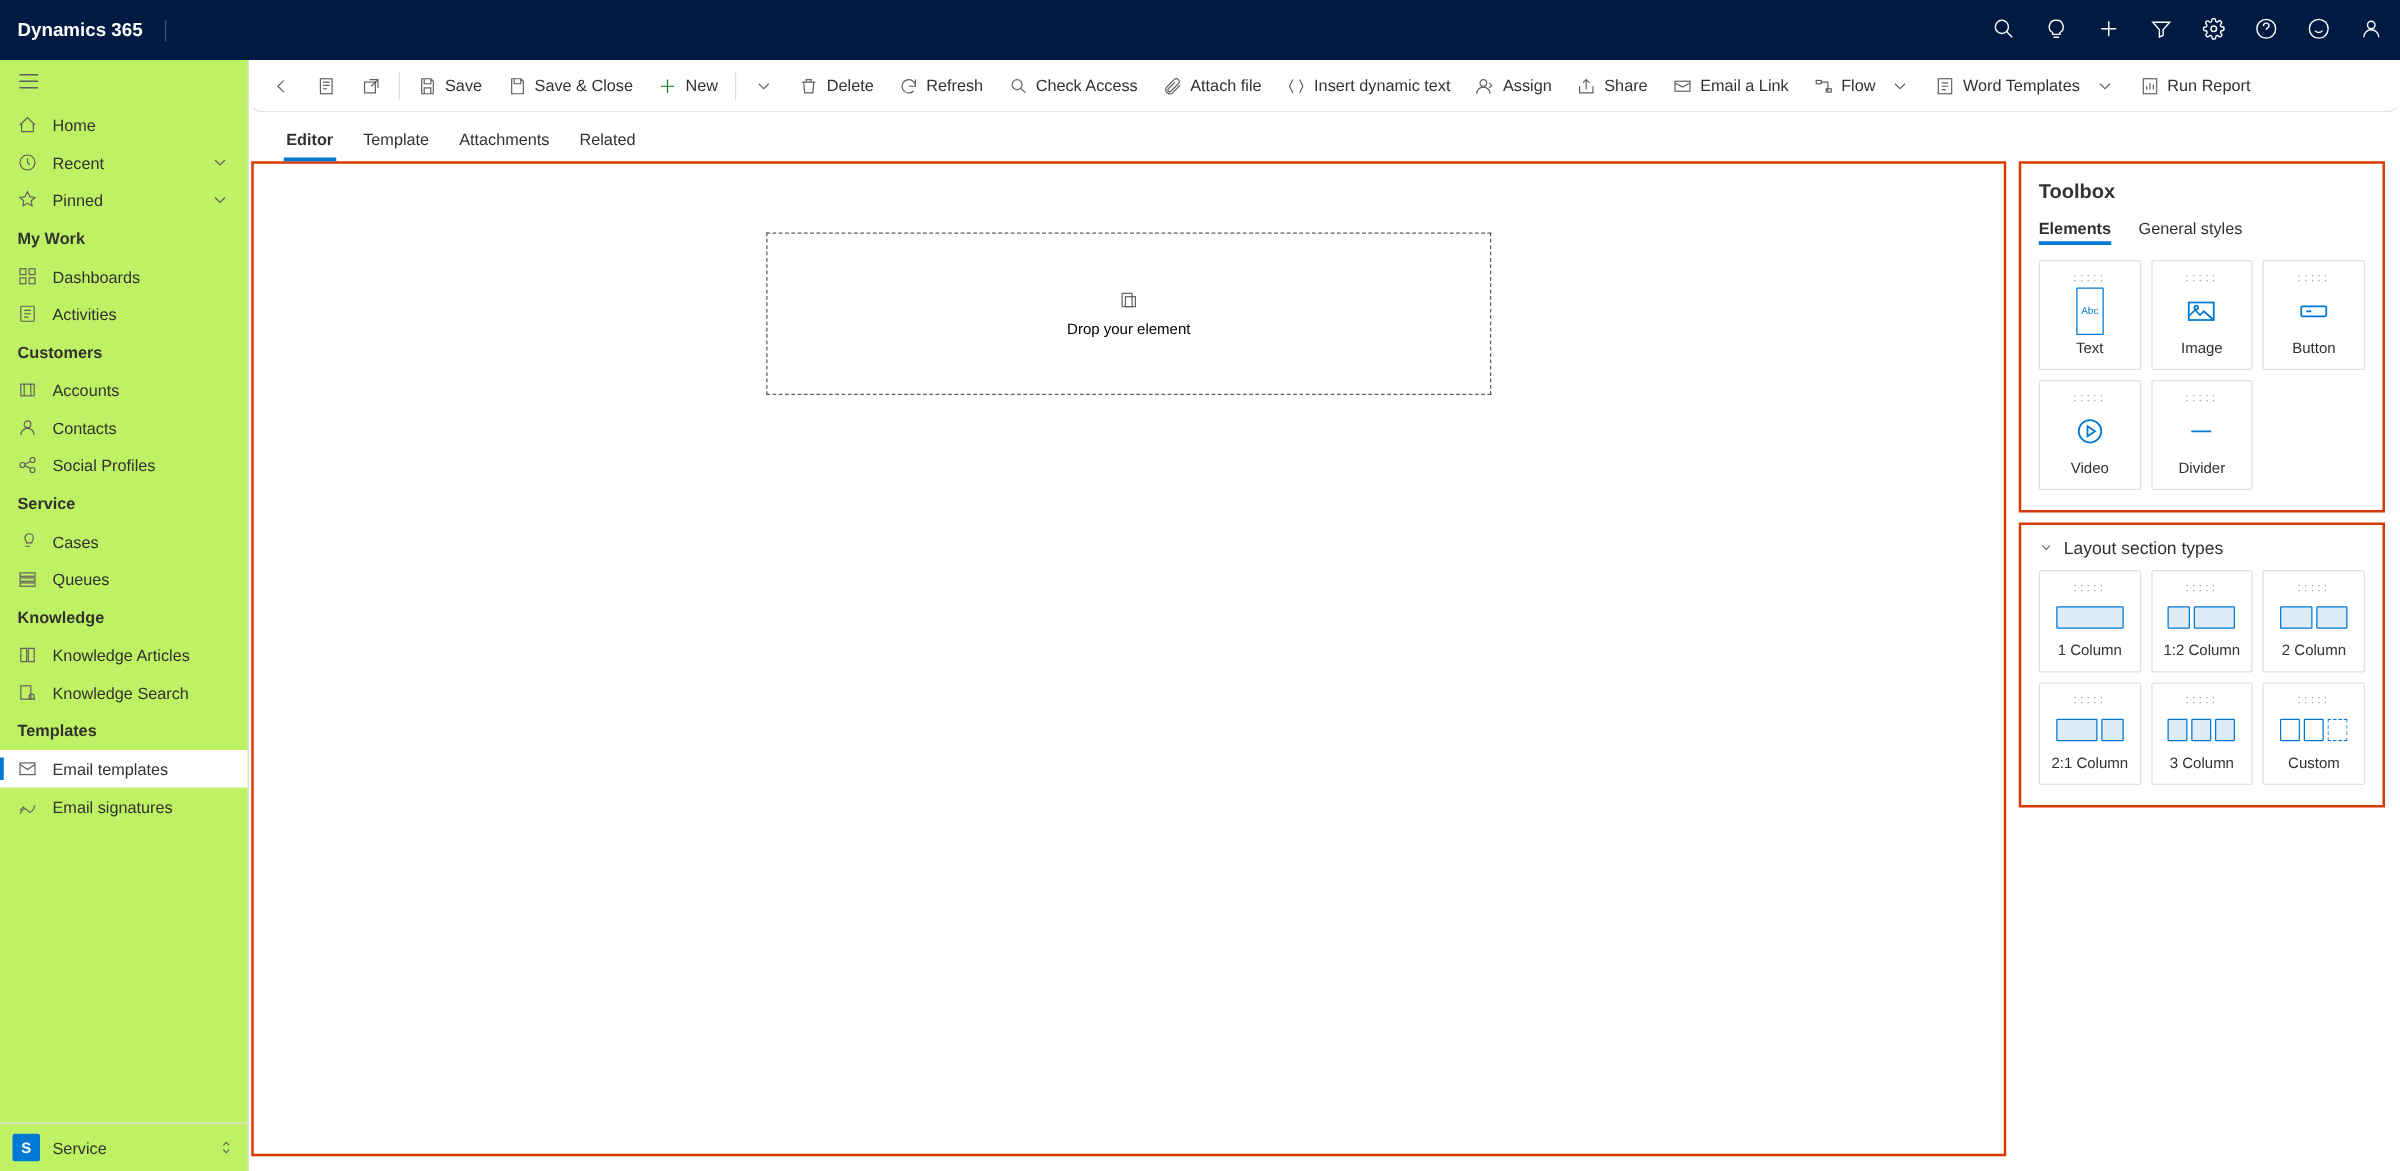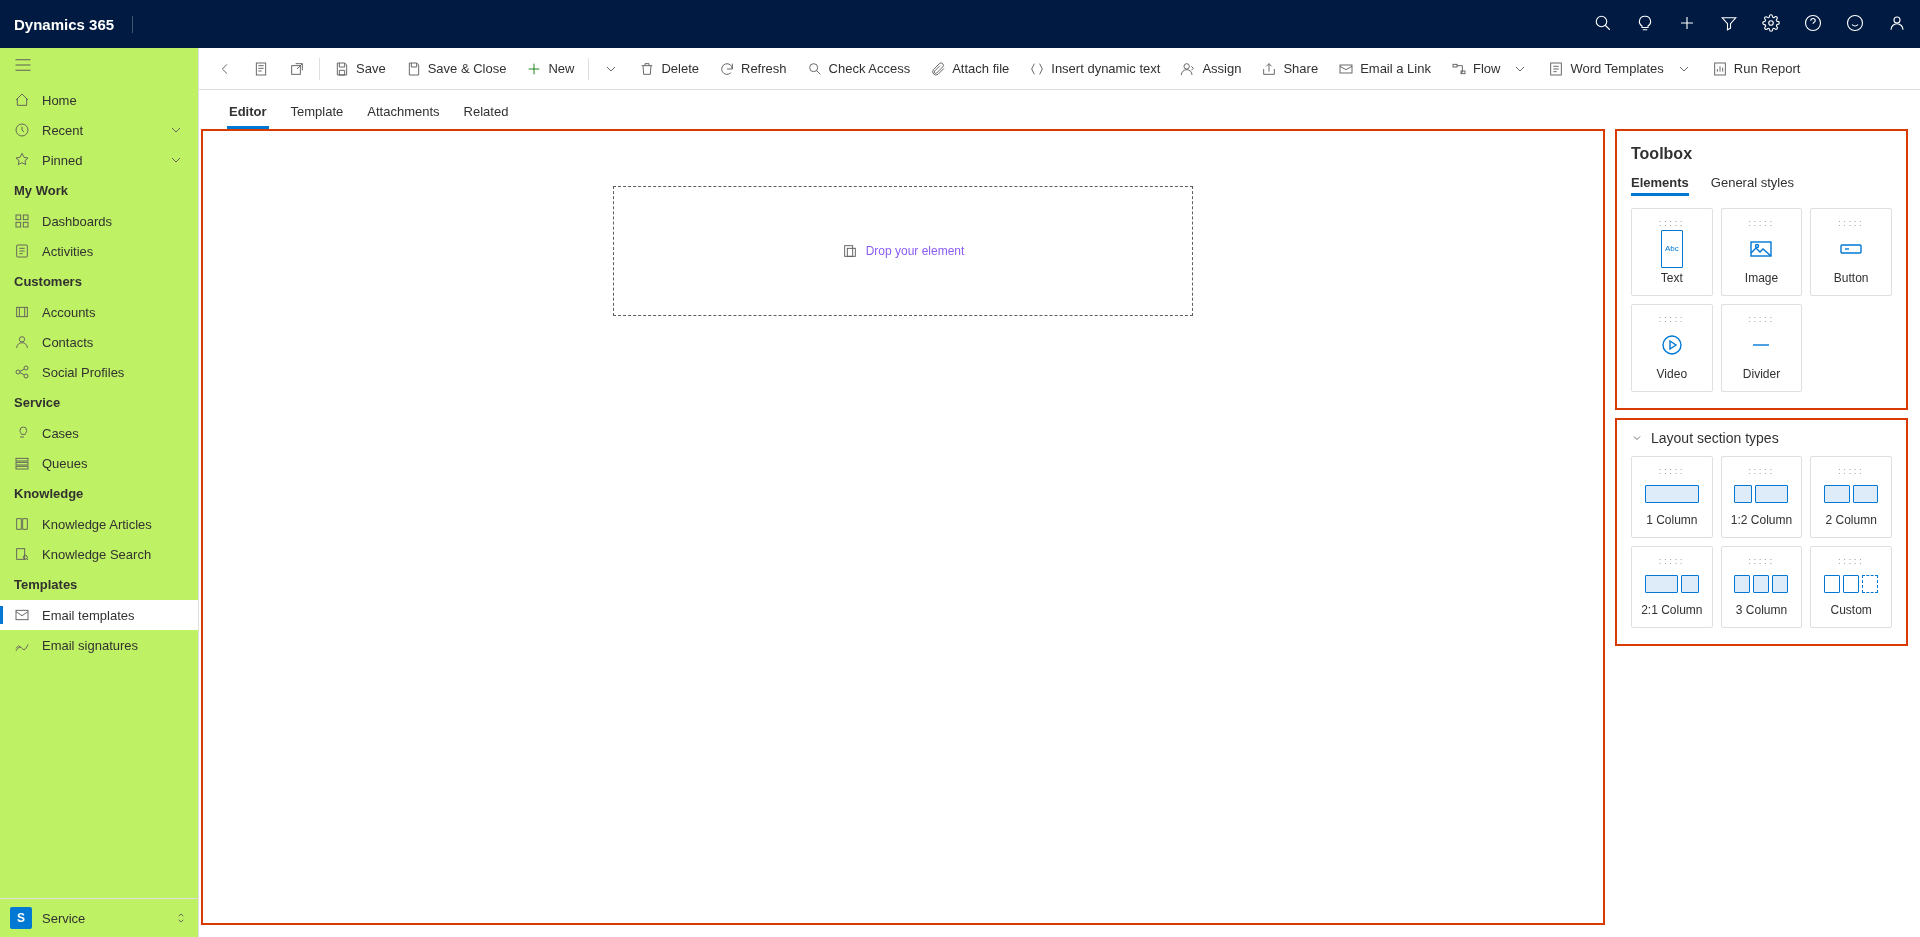--- a/index.html
+++ b/index.html
@@ -17,21 +17,21 @@
     .side-item { display: flex; align-items: center; gap: 12px; padding: 7px 14px; cursor: pointer; font-size: 13px; color: #323130; position: relative; }
     .side-item.selected { background: #fff; }
     .side-item.selected::before { content: ''; position: absolute; left: 0; top: 6px; bottom: 6px; width: 3px; background: #0078d4; }
     .side-item svg { width: 16px; height: 16px; stroke: #605e5c; fill: none; stroke-width: 1.4; }
     .side-item .chev { margin-left: auto; }
     .sidebar .spacer { flex: 1; }
     .sidebar-bottom { display: flex; align-items: center; gap: 10px; padding: 8px 10px; border-top: 1px solid #e1dfdd; }
     .sidebar-bottom .sq { width: 22px; height: 22px; background: #0078d4; color: #fff; display: flex; align-items: center; justify-content: center; font-size: 12px; font-weight: 600; border-radius: 2px; }
     .sidebar-bottom .updn { margin-left: auto; }
     .main { flex: 1; display: flex; flex-direction: column; }
-    .cmdbar { height: 42px; border-bottom: 1px solid #e1dfdd; display: flex; align-items: center; padding: 0 8px; gap: 0; }
+    .cmdbar { height: 42px; border-bottom: 1px solid #e1dfdd; display: flex; align-items: center; padding: 0 8px; gap: 0; border-radius: 11px; }
     .cmd { display: flex; align-items: center; gap: 6px; padding: 0 10px; height: 100%; cursor: pointer; font-size: 13px; color: #323130; }
     .cmd svg { width: 16px; height: 16px; stroke: #605e5c; fill: none; stroke-width: 1.4; }
     .cmd.icon-only { padding: 0 10px; }
     .cmd-sep { width: 1px; height: 22px; background: #e1dfdd; margin: 0 4px; }
     .cmd.green svg { stroke: #107c10; }
     .header-row { display: flex; padding: 16px 28px 8px 28px; align-items: flex-start; }
     .page-title { font-size: 17px; font-weight: 600; color: #323130; margin-left: 250px; }
     .owner-block { margin-left: auto; display: flex; align-items: center; gap: 10px; }
     .owner-info { text-align: left; }
     .owner-name { color: #0078d4; font-size: 13px; cursor: pointer; }
@@ -40,21 +40,21 @@
     .tabs { display: flex; gap: 20px; padding: 0 28px; border-bottom: 0; margin-top: 6px; }
     .tab { padding: 8px 2px 10px 2px; cursor: pointer; font-size: 13px; color: #323130; position: relative; }
     .tab.active { font-weight: 600; }
     .tab.active::after { content: ''; position: absolute; left: 0; right: 0; bottom: 0; height: 3px; background: #0078d4; }
     .editor-actions { display: flex; justify-content: flex-end; gap: 14px; padding: 10px 28px 10px 0; align-items: center; }
     .editor-actions svg { width: 16px; height: 16px; stroke: #0078d4; fill: none; stroke-width: 1.6; }
     .editor-actions .sep { width: 1px; height: 20px; background: #e1dfdd; }
     .html-label { font-size: 13px; color: #323130; display: flex; align-items: center; gap: 6px; cursor: pointer; }
     .content { flex: 1; display: flex; padding: 0 12px 12px 2px; gap: 10px; }
     .canvas-wrap { flex: 1; border: 2px solid #d83b01; background: #fff; display: flex; align-items: flex-start; justify-content: center; padding-top: 55px; }
-    .dropzone { width: 580px; height: 130px; border: 1px dashed #605e5c; display: flex; flex-direction: row; align-items: center; justify-content: center; color: #8b5cf6; font-size: 12px; gap: 8px; }
+    .dropzone { width: 580px; height: 130px; border: 1px dashed #605e5c; display: flex; flex-direction: column; align-items: center; justify-content: center; color: #000000; font-size: 12px; gap: 8px; }
     .dropzone svg { width: 16px; height: 16px; stroke: #605e5c; fill: none; stroke-width: 1.4; }
     .rightcol { width: 293px; display: flex; flex-direction: column; gap: 8px; }
     .toolbox-panel { border: 2px solid #d83b01; padding: 14px 14px 16px 14px; background: #fff; }
     .toolbox-title { font-size: 16px; font-weight: 600; margin-bottom: 12px; }
     .toolbox-tabs { display: flex; gap: 22px; margin-bottom: 12px; }
     .toolbox-tab { font-size: 13px; cursor: pointer; padding-bottom: 6px; position: relative; color: #323130; }
     .toolbox-tab.active { font-weight: 600; }
     .toolbox-tab.active::after { content: ''; position: absolute; left: 0; right: 0; bottom: 0; height: 3px; background: #0078d4; }
     .element-grid { display: grid; grid-template-columns: repeat(3, 1fr); gap: 8px; }
     .tile { border: 1px solid #e1dfdd; border-radius: 2px; padding: 10px 4px 10px 4px; display: flex; flex-direction: column; align-items: center; gap: 10px; cursor: grab; font-size: 12px; }

